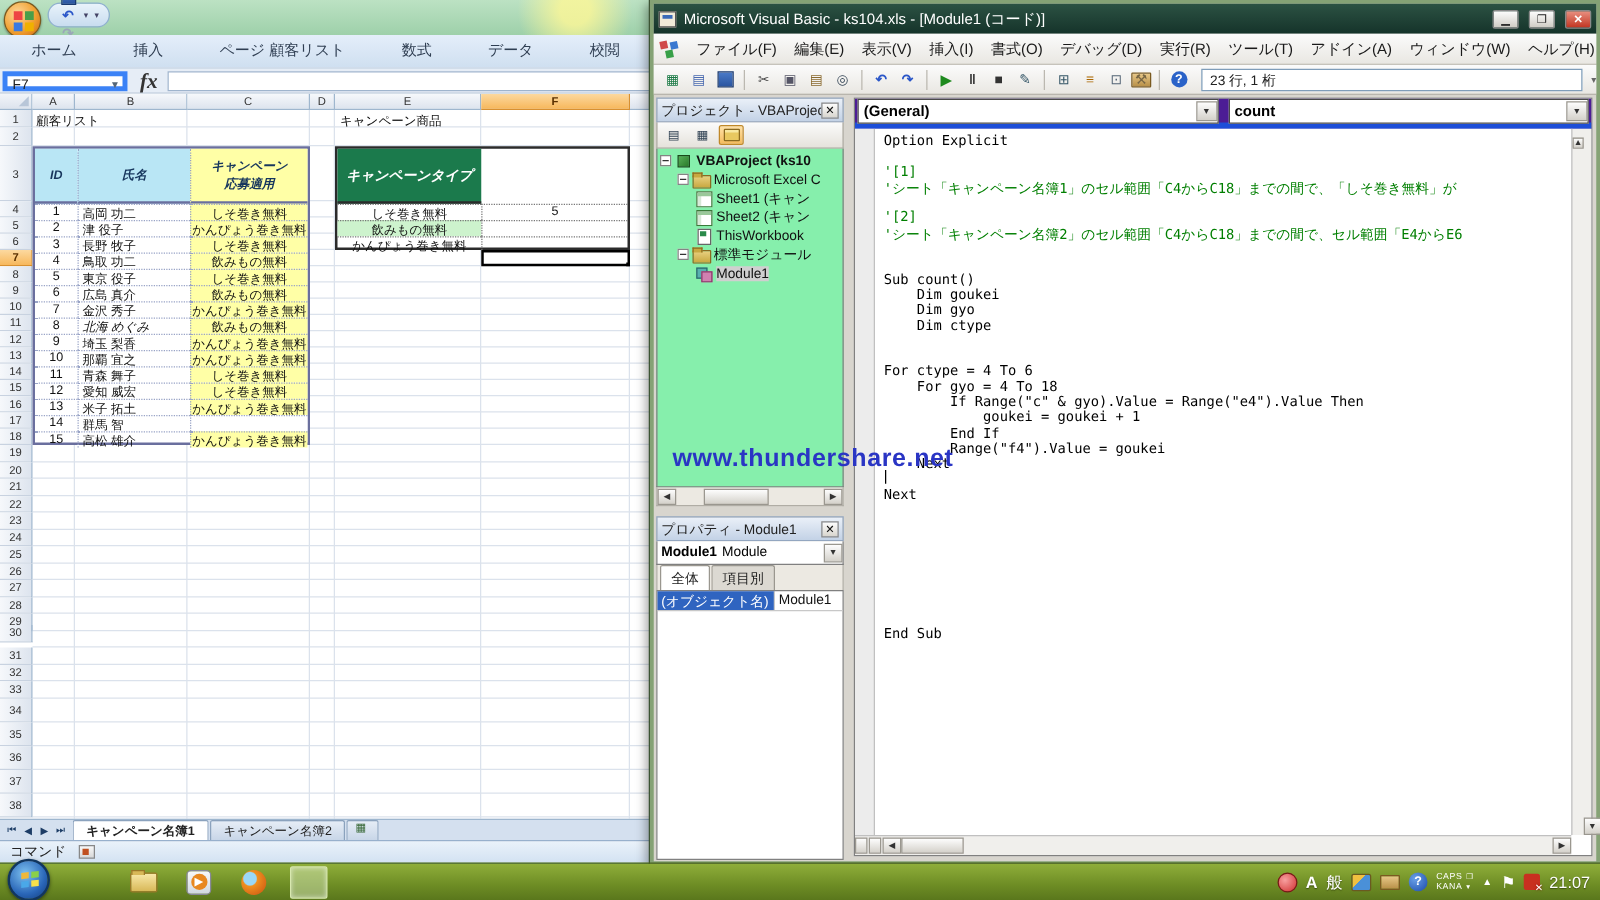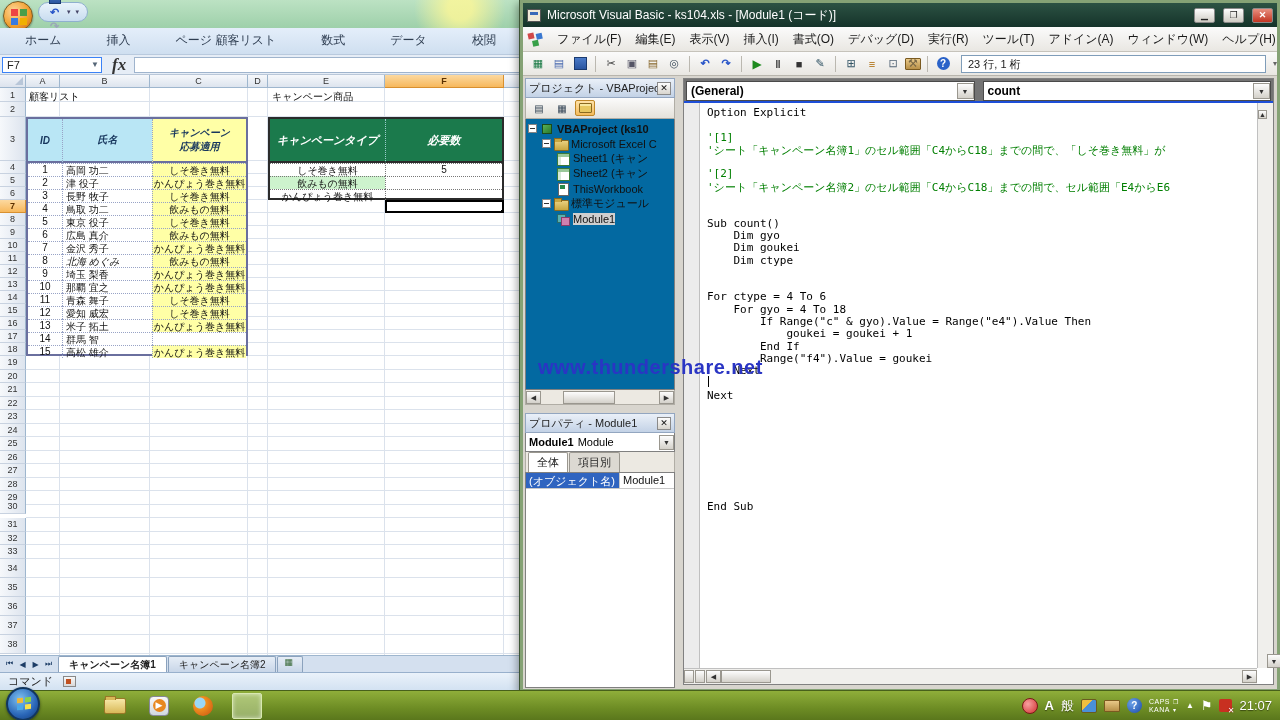--- a/index.html
+++ b/index.html
@@ -23,21 +23,21 @@
     background:linear-gradient(#e9f3fb,#c8dcEF); border:1px solid #8fb0cf; border-radius:10px; }
   .qat .qi { width:15px; height:14px; display:flex; align-items:center; justify-content:center; font-size:11px; color:#2a56a8; }
   .qi.save-icon::before { content:""; width:10px; height:10px; background:linear-gradient(#4a7ac8,#2a55a0); border:1px solid #1a3a70; display:block; }
   .qi.undo-icon::before { content:"↶"; color:#2a56c8; font-weight:bold; }
   .qi.redo-icon::before { content:"↷"; color:#9aa7b8; font-weight:bold; }
   .qat .qa { font-size:7px; color:#446; }
   .xl-tabs { position:absolute; left:0; top:28px; right:0; height:27px; background:linear-gradient(#e4eefa,#cfdff0);
     display:flex; align-items:flex-end; padding:0 0 0 12px; gap:19px; border-bottom:1px solid #b9cade; }
   .xl-tab { padding:4px 13px 5px 13px; font-size:12px; color:#2f3e52; white-space:nowrap; }
   .xl-fbar { position:absolute; left:0; top:55px; right:0; height:20px; background:#e6edf6; border-bottom:1px solid #b9c7d8; display:flex; align-items:center; }
-  .namebox { width:100px; height:16px; margin-left:2px; background:#fff; border:1px solid #3b82f6; font-size:11px; padding:1px 4px; color:#222; position:relative; }
+  .namebox { width:100px; height:16px; margin-left:2px; background:#fff; border:4px solid #3b82f6; font-size:11px; padding:1px 4px; color:#222; position:relative; }
   .namebox .nba { position:absolute; right:2px; top:2px; font-size:8px; color:#567; }
   .fx { font-size:17px; font-style:italic; font-family:"Liberation Serif",serif; color:#333; margin:0 8px 0 10px; font-weight:bold; }
   .ffield { flex:1; height:16px; background:#fff; border:1px solid #9fb4cd; margin-right:2px; }
   
   .sheet { position:absolute; left:0; top:75px; width:524px; height:580px; background:#fff; overflow:hidden; }
   .ch { position:absolute; top:0; height:13px; background:linear-gradient(#f6f8fb,#dde4ee); border-right:1px solid #9eb6ce; border-bottom:1px solid #9eb6ce; font-size:9px; color:#333; text-align:center; line-height:13px; }
   .ch.sel, .rh.sel { background:linear-gradient(#fcd9a0,#f7b85c); border-color:#d89030; color:#5a3000; font-weight:bold; }
   .corner { position:absolute; left:0; top:0; width:26px; height:13px; background:linear-gradient(#f2f5f9,#dce3ed); border-right:1px solid #9eb6ce; border-bottom:1px solid #9eb6ce; }
   .corner::before { content:""; position:absolute; right:2px; bottom:2px; border-left:8px solid transparent; border-bottom:8px solid #b8c6d8; }
   .rh { position:absolute; left:0; width:26px; background:linear-gradient(90deg,#f6f8fb,#dde4ee); border-right:1px solid #9eb6ce; border-bottom:1px solid #c8d2e0; font-size:9px; color:#333; text-align:center; }
@@ -116,21 +116,21 @@
   .panel-h { height:20px; background:linear-gradient(#eaf0f8,#c3d2e6); border:1px solid #93a6c0; display:flex; align-items:center; font-size:11px; color:#222; padding:0 3px; }
   .panel-h .t { flex:1; white-space:nowrap; overflow:hidden; }
   .xbtn { width:14px; height:13px; border:1px solid #8a8a8a; background:linear-gradient(#fdfdfd,#d8d5ce); font-size:9px; line-height:11px; text-align:center; color:#111; }
   .proj { position:absolute; left:2px; top:75px; width:150px; height:332px; }
   .proj-tools { height:21px; background:linear-gradient(#fbfbfb,#e5e2db); border:1px solid #b0ada5; border-top:none; display:flex; align-items:center; gap:3px; padding-left:3px; }
   .pti { width:20px; height:16px; border-radius:2px; display:flex; align-items:center; justify-content:center; font-size:10px; color:#345; }
   .pti.view-code-icon::before { content:"▤"; }
   .pti.view-object-icon::before { content:"▦"; }
   .pti.toggle-folders-icon { background:linear-gradient(#ffe2a8,#f5bc5c); border:1px solid #c08828; }
   .pti.toggle-folders-icon::before { content:""; width:11px; height:8px; background:#e8c860; border:1px solid #8a6a20; border-radius:1px; box-shadow:inset 0 2px 0 #f8e8a0; }
-  .tree { background:#0369a1; border:1px solid #808080; border-top:none; height:271px; overflow:hidden; font-size:11px; color:#111; padding-top:2px; }
+  .tree { background:#86efac; border:1px solid #808080; border-top:none; height:271px; overflow:hidden; font-size:11px; color:#111; padding-top:2px; }
   .titem { display:flex; align-items:center; height:15px; white-space:nowrap; overflow:hidden; }
   .titem.d0 { padding-left:2px; } .titem.d1 { padding-left:16px; } .titem.d2 { padding-left:30px; }
   .titem.bold .tlabel { font-weight:bold; }
   .titem.sel .tlabel { background:#cfcfcf; }
   .texp { display:none; width:9px; height:9px; border:1px solid #848484; margin-right:3px; position:relative; flex:0 0 auto; background:#fff; }
   .titem.exp .texp { display:block; }
   .texp::before { content:""; position:absolute; left:1px; top:3px; width:5px; height:1px; background:#333; }
   .ticon { width:14px; height:12px; margin-right:3px; position:relative; flex:0 0 auto; }
   .ticon.project-icon::before { content:""; position:absolute; inset:1px 2px; background:linear-gradient(135deg,#58b058,#2a7a2a); border:1px solid #1a4a1a; }
   .ticon.folder-icon::before { content:""; position:absolute; left:0; top:2px; width:13px; height:9px; background:linear-gradient(#e8d080,#c8a840); border:1px solid #8a6a20; border-radius:1px; }
@@ -151,21 +151,21 @@
   .prop-tabs { height:20px; display:flex; align-items:flex-end; background:#ece9e2; border-left:1px solid #b0ada5; border-right:1px solid #b0ada5; padding-left:2px; gap:1px; }
   .ptab { font-size:11px; padding:2px 8px; border:1px solid #9a978f; border-bottom:none; border-radius:2px 2px 0 0; background:#dcd9d2; color:#222; }
   .ptab.active { background:#fff; }
   .pgrid { background:#fff; border:1px solid #808080; height:216px; font-size:11px; }
   .prow { display:flex; height:16px; border-bottom:1px solid #c8c8c8; }
   .pkey { width:94px; background:#2f64c0; color:#fff; padding:1px 3px; border-right:1px solid #c8c8c8; white-space:nowrap; overflow:hidden; }
   .pval { flex:1; padding:1px 3px; color:#111; }
 
   
   .codepane { position:absolute; left:160px; top:75px; right:3px; bottom:4px; background:#fff; border:1px solid #808080; }
-  .comborow { position:absolute; left:0; top:0; right:0; height:24px; background:#737373; display:flex; align-items:flex-end; gap:8px; padding:0 2px; border-bottom:2px solid #1d4ed8; }
+  .comborow { position:absolute; left:0; top:0; right:0; height:24px; background:#4c1d95; display:flex; align-items:center; gap:8px; padding:0 2px; border-bottom:5px solid #1d4ed8; }
   .combo { flex:1; height:20px; background:#fff; border:1px solid #4a4a4a; display:flex; align-items:center; font-size:12px; color:#000; padding-left:4px; }
   .combo b { font-weight:bold; }
   .combo .cba { margin-left:auto; width:17px; height:16px; background:linear-gradient(#fdfdfd,#d4d1ca); border:1px solid #9a978f; font-size:7px; text-align:center; line-height:15px; color:#333; flex:0 0 auto; }
   .codearea { position:absolute; left:0; top:24px; right:16px; bottom:16px; background:#fff; overflow:hidden; }
   .codemargin { position:absolute; left:0; top:0; bottom:0; width:16px; background:#ececec; border-right:1px solid #c0c0c0; }
   .codetext { position:absolute; left:23px; top:3px; right:0; font-family:"DejaVu Sans Mono","Liberation Mono",monospace; font-size:11px; color:#000; }
   .code-line { height:12.3px; white-space:pre; }
   .code-line.cm { color:#007f00; }
   .caret { position:absolute; left:24px; width:1px; height:11px; background:#000; }
   .vscroll { position:absolute; right:0; top:24px; bottom:16px; width:16px; background:#f0efec; border-left:1px solid #c0c0c0; }
@@ -382,21 +382,20 @@
           <div class="cell c-camp" style="left: 124px; width: 94px; top: 200px; height: 13px;">かんぴょう巻き無料</div>
           <div class="cell c-id" style="left: 0px; width: 34px; top: 213px; height: 13px;">14</div>
           <div class="cell c-name bl" style="left: 34px; width: 90px; top: 213px; height: 13px;">群馬 智</div>
           <div class="cell c-camp empty" style="left: 124px; width: 94px; top: 213px; height: 13px;"></div>
           <div class="cell c-id" style="left: 0px; width: 34px; top: 226px; height: 13px;">15</div>
           <div class="cell c-name bl" style="left: 34px; width: 90px; top: 226px; height: 13px;">高松 雄介</div>
           <div class="cell c-camp" style="left: 124px; width: 94px; top: 226px; height: 13px;">かんぴょう巻き無料</div>
         </div>
         <div class="ktable" style="left: 268px; top: 42px; width: 236px; height: 83px;">
           <div class="hcell" style="left: 0px; width: 115px; height: 44px;">キャンペーンタイプ</div>
-          <div class="hcell" style="left: 115px; width: 117px; height: 44px; border-left: 1px dotted rgb(153, 204, 204);">必要数</div>
           <div class="cell " style="left: 0px; width: 115px; top: 44px; height: 13px;">しそ巻き無料</div>
           <div class="cell bl" style="left: 115px; width: 117px; top: 44px; height: 13px;">5</div>
           <div class="cell row-green" style="left: 0px; width: 115px; top: 57px; height: 13px;">飲みもの無料</div>
           <div class="cell bl" style="left: 115px; width: 117px; top: 57px; height: 13px;"></div>
           <div class="cell " style="left: 0px; width: 115px; top: 70px; height: 13px;">かんぴょう巻き無料</div>
           <div class="cell bl" style="left: 115px; width: 117px; top: 70px; height: 13px;"></div>
         </div>
         <div class="acell" style="left: 385px; top: 125px; width: 119px; height: 13px;"></div>
       </div>
     <div class="xl-shtabs">
@@ -573,22 +572,22 @@
         <div class="code-line">Option Explicit</div>
             <div class="code-line"></div>
             <div class="code-line cm">'[1]</div>
             <div class="code-line cm">'シート「キャンペーン名簿1」のセル範囲「C4からC18」までの間で、「しそ巻き無料」が</div>
             <div class="code-line"></div>
             <div class="code-line cm">'[2]</div>
             <div class="code-line cm">'シート「キャンペーン名簿2」のセル範囲「C4からC18」までの間で、セル範囲「E4からE6</div>
             <div class="code-line"></div>
             <div class="code-line"></div>
             <div class="code-line">Sub count()</div>
+            <div class="code-line">    Dim goukei</div>
             <div class="code-line">    Dim gyo</div>
-            <div class="code-line">    Dim goukei</div>
             <div class="code-line">    Dim ctype</div>
             <div class="code-line"></div>
             <div class="code-line"></div>
             <div class="code-line">For ctype = 4 To 6</div>
             <div class="code-line">    For gyo = 4 To 18</div>
             <div class="code-line">        If Range("c" &amp; gyo).Value = Range("e4").Value Then</div>
             <div class="code-line">            goukei = goukei + 1</div>
             <div class="code-line">        End If</div>
             <div class="code-line">        Range("f4").Value = goukei</div>
             <div class="code-line">    Next</div>

